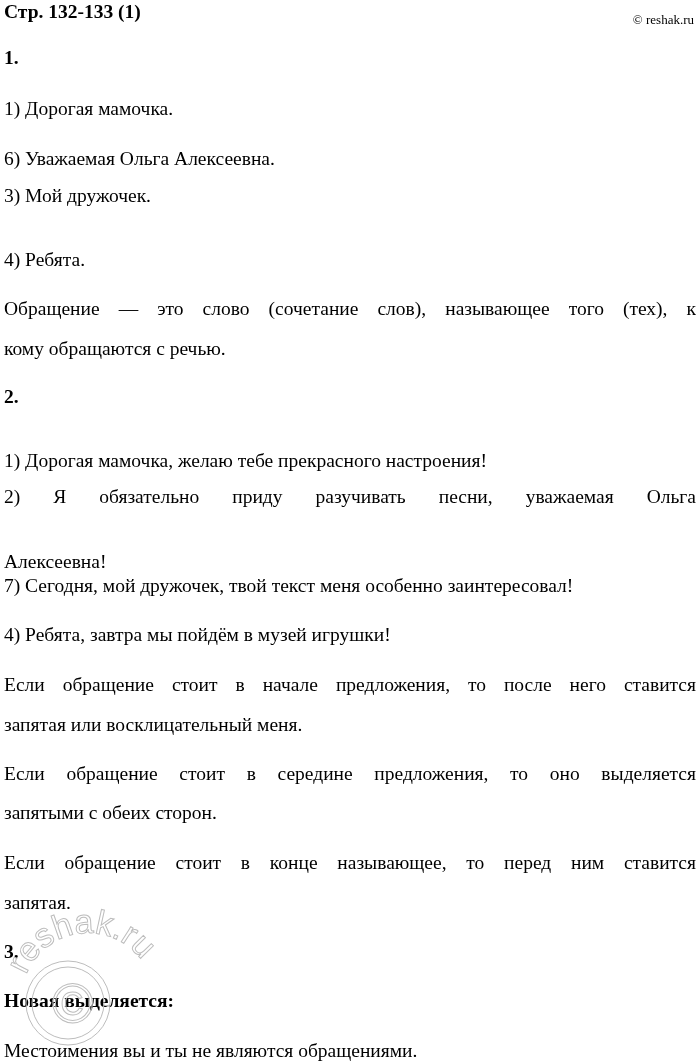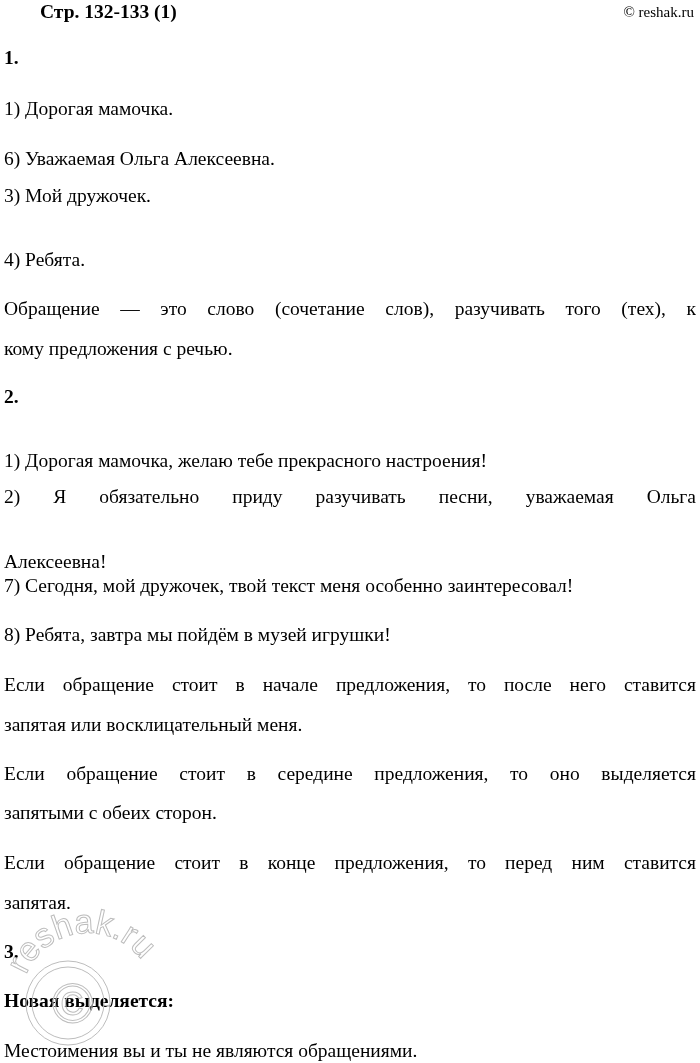--- a/index.html
+++ b/index.html
@@ -4,55 +4,55 @@
   <style>
     html, body { margin: 0; padding: 0; background: #ffffff; }
     body {
       width: 700px; height: 1063px; position: relative; overflow: hidden;
       font-family: "Liberation Serif", "DejaVu Serif", serif;
       color: #000;
     }
     .line { position: absolute; left: 4px; font-size: 19.5px; line-height: 24px; white-space: nowrap; }
     .bold { font-weight: bold; }
     .just { right: 4px; text-align: justify; text-align-last: justify; white-space: normal; }
-    .header-title { position: absolute; left: 4px; top: 0px; font-weight: bold; font-size: 19.5px; line-height: 24px; margin-left: 36px; }
-    .header-copy { position: absolute; right: 6px; top: 0px; font-size: 15px; line-height: 24px; }
+    .header-title { position: absolute; left: 4px; top: 0px; font-weight: bold; font-size: 19.5px; line-height: 24px; }
+    .header-copy { position: absolute; right: 6px; top: 8px; font-size: 13px; line-height: 24px; }
     .watermark { position: absolute; left: 10px; top: 905px; width: 160px; height: 160px; pointer-events: none; }
   </style>
 </head>
 <body>
 
 <div>
   <div class="header-title">Стр. 132-133 (1)</div>
   <div class="header-copy">© reshak.ru</div>
 </div>
 
 <div>
   <div class="line bold" style="top:46px">1.</div>
   <div class="line" style="top:97px">1) Дорогая мамочка.</div>
   <div class="line" style="top:147px">6) Уважаемая Ольга Алексеевна.</div>
   <div class="line" style="top:184px">3) Мой дружочек.</div>
   <div class="line" style="top:248px">4) Ребята.</div>
-  <div class="line just" style="top:297px">Обращение — это слово (сочетание слов), разучивать того (тех), к</div>
-  <div class="line" style="top:337px">кому предложения с речью.</div>
+  <div class="line just" style="top:297px">Обращение — это слово (сочетание слов), называющее того (тех), к</div>
+  <div class="line" style="top:337px">кому обращаются с речью.</div>
 </div>
 
 <div>
   <div class="line bold" style="top:385px">2.</div>
   <div class="line" style="top:449px">1) Дорогая мамочка, желаю тебе прекрасного настроения!</div>
   <div class="line just" style="top:485px">2) Я обязательно приду разучивать песни, уважаемая Ольга</div>
   <div class="line" style="top:550px">Алексеевна!</div>
   <div class="line" style="top:574px">7) Сегодня, мой дружочек, твой текст меня особенно заинтересовал!</div>
-  <div class="line" style="top:623px">8) Ребята, завтра мы пойдём в музей игрушки!</div>
+  <div class="line" style="top:623px">4) Ребята, завтра мы пойдём в музей игрушки!</div>
 
   <div class="line just" style="top:673px">Если обращение стоит в начале предложения, то после него ставится</div>
   <div class="line" style="top:713px">запятая или восклицательный меня.</div>
   <div class="line just" style="top:762px">Если обращение стоит в середине предложения, то оно выделяется</div>
   <div class="line" style="top:801px">запятыми с обеих сторон.</div>
-  <div class="line just" style="top:851px">Если обращение стоит в конце предложения, то перед ним ставится</div>
+  <div class="line just" style="top:851px">Если обращение стоит в конце называющее, то перед ним ставится</div>
   <div class="line" style="top:891px">запятая.</div>
 </div>
 
 <div>
   <div class="line bold" style="top:940px">3.</div>
   <div class="line bold" style="top:989px">Новая выделяется:</div>
   <div class="line" style="top:1039px">Местоимения вы и ты не являются обращениями.</div>
 </div>
 
 <svg class="watermark" viewBox="0 0 160 160">

